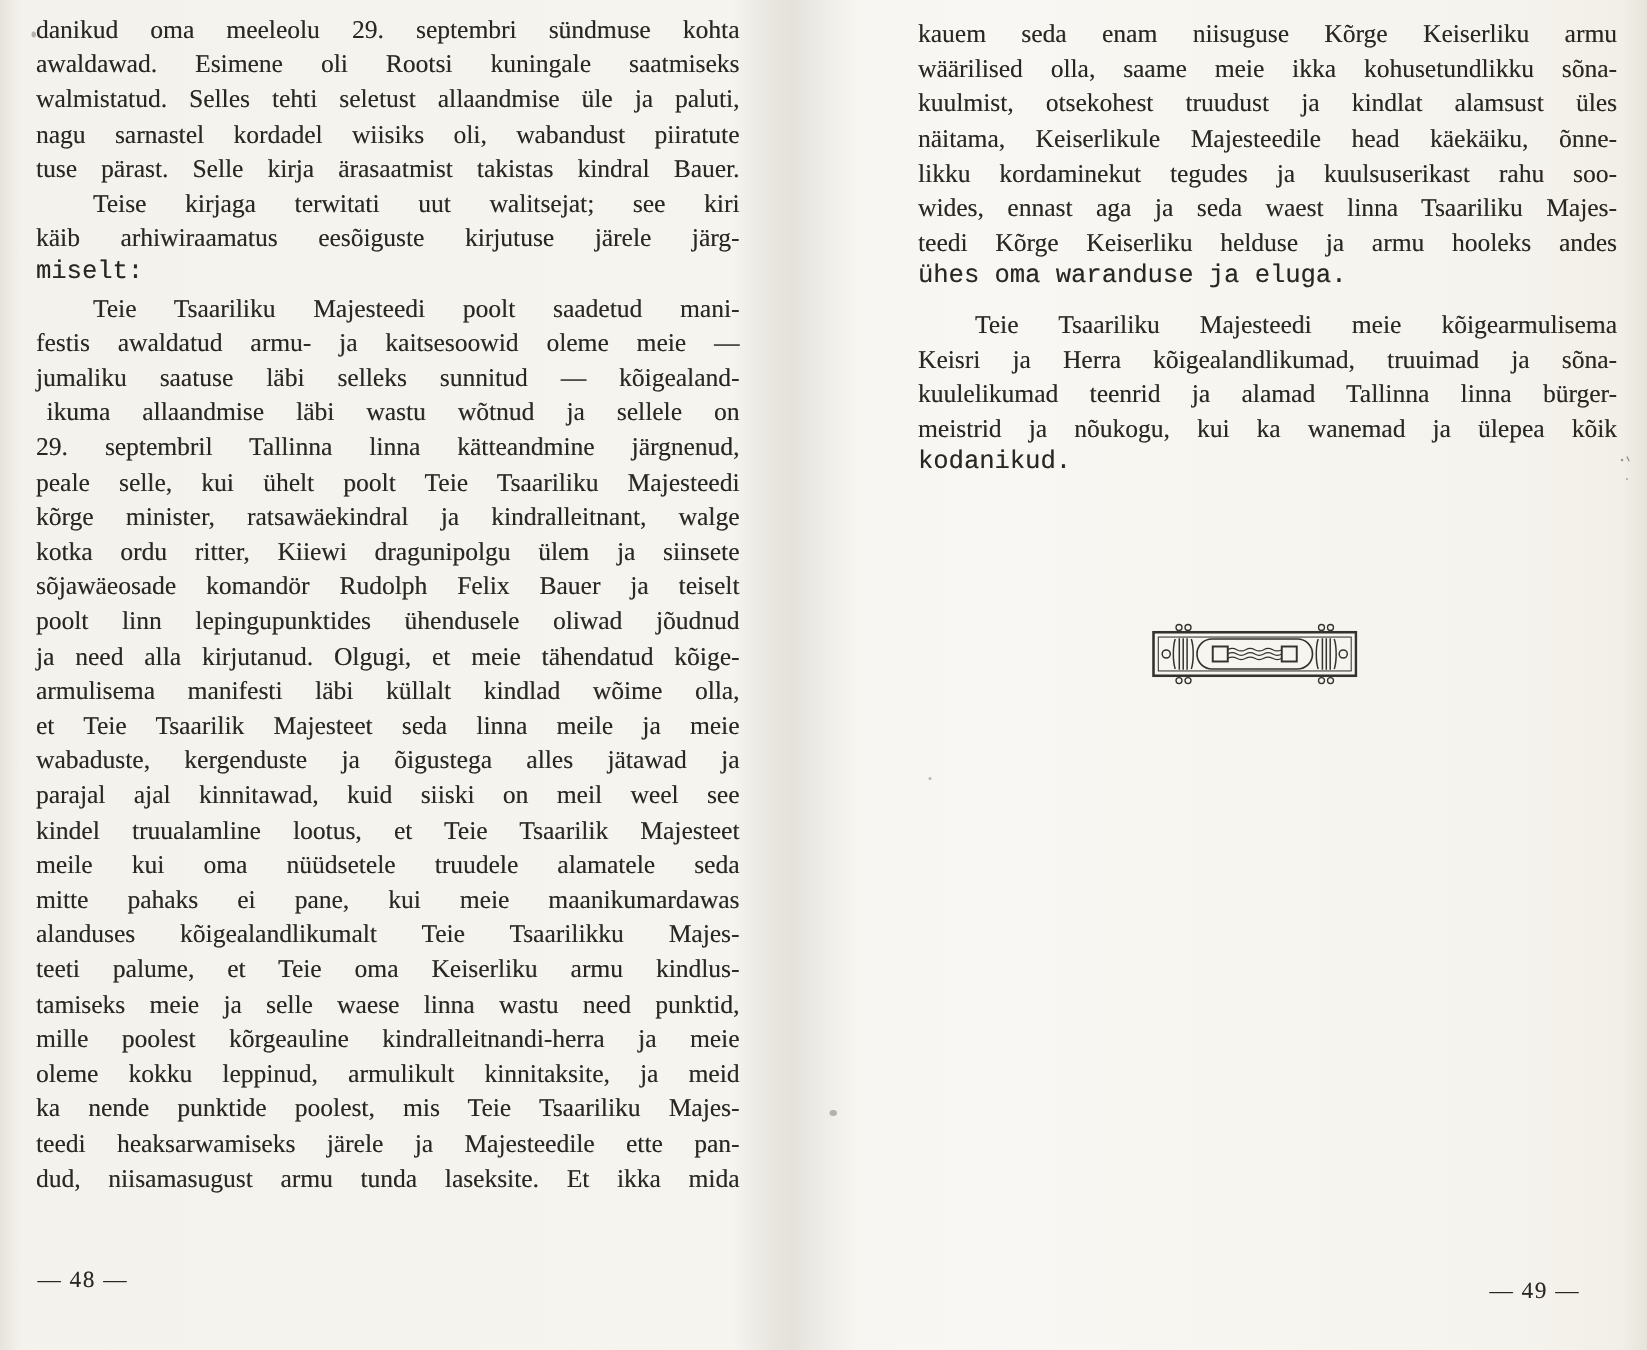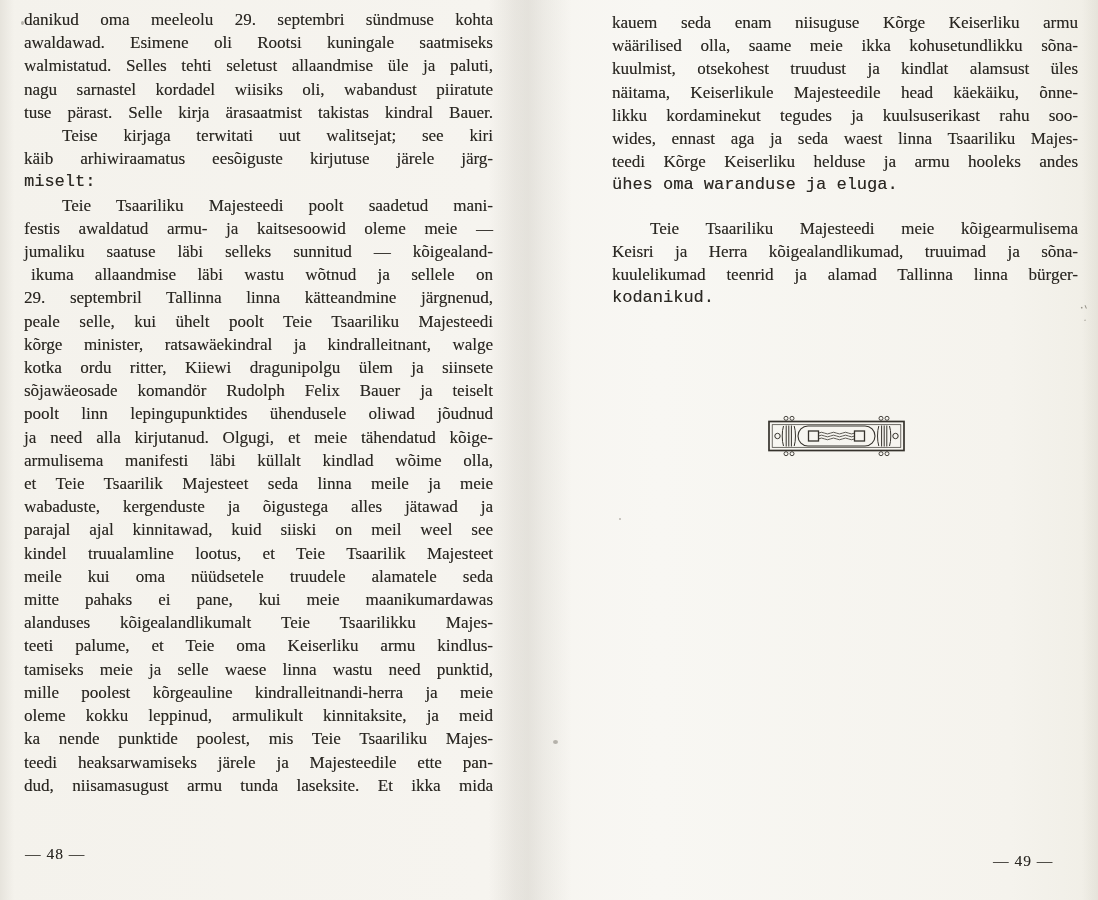--- a/index.html
+++ b/index.html
@@ -33,21 +33,21 @@
     font-size: 17px;
     line-height: 23.2px;
     white-space: nowrap;
     text-align: justify;
     text-align-last: justify;
     text-shadow: 0.2px 0.2px 0 rgba(42,39,34,0.45);
   }
   .line.indent { padding-left: 38px; }
   .line.indent-sm { padding-left: 7px; }
   .line.nojust { text-align-last: left; font-family: Liberation Mono, monospace; }
-  .line.gap { margin-top: 20px; }
+  .line.gap { margin-top: 8px; }
 
   .page-number {
     position: absolute;
     font-size: 15.5px;
     letter-spacing: 1px;
     text-shadow: 0.2px 0.2px 0 rgba(42,39,34,0.4);
   }
   .page.left  .page-number { left: 25px;  top: 845px; }
   .page.right .page-number { left: 448px; top: 852px; }
 
@@ -122,20 +122,21 @@
         <div class="line">wäärilised olla, saame meie ikka kohusetundlikku sõna-</div>
         <div class="line">kuulmist, otsekohest truudust ja kindlat alamsust üles</div>
         <div class="line">näitama, Keiserlikule Majesteedile head käekäiku, õnne-</div>
         <div class="line">likku kordaminekut tegudes ja kuulsuserikast rahu soo-</div>
         <div class="line">wides, ennast aga ja seda waest linna Tsaariliku Majes-</div>
         <div class="line">teedi Kõrge Keiserliku helduse ja armu hooleks andes</div>
         <div class="line nojust">ühes oma waranduse ja eluga.</div>
         <div class="line indent gap">Teie Tsaariliku Majesteedi meie kõigearmulisema</div>
         <div class="line">Keisri ja Herra kõigealandlikumad,  truuimad ja sõna-</div>
         <div class="line">kuulelikumad teenrid ja alamad Tallinna linna bürger-</div>
+        <div class="line">meistrid ja nõukogu, kui ka wanemad ja ülepea kõik</div>
         <div class="line nojust">kodanikud.</div>
       </div>
 
     <div class="ornament">
       <svg viewBox="0 0 137 45" xmlns="http://www.w3.org/2000/svg" fill="none" stroke="#35322c">
 
         <rect x="1" y="8" width="135" height="29" stroke-width="1.7"></rect>
         <rect x="4.2" y="11.2" width="128.6" height="22.6" stroke-width="0.7"></rect>
 
         <circle cx="9.5" cy="22.5" r="2.7" stroke-width="1"></circle>

